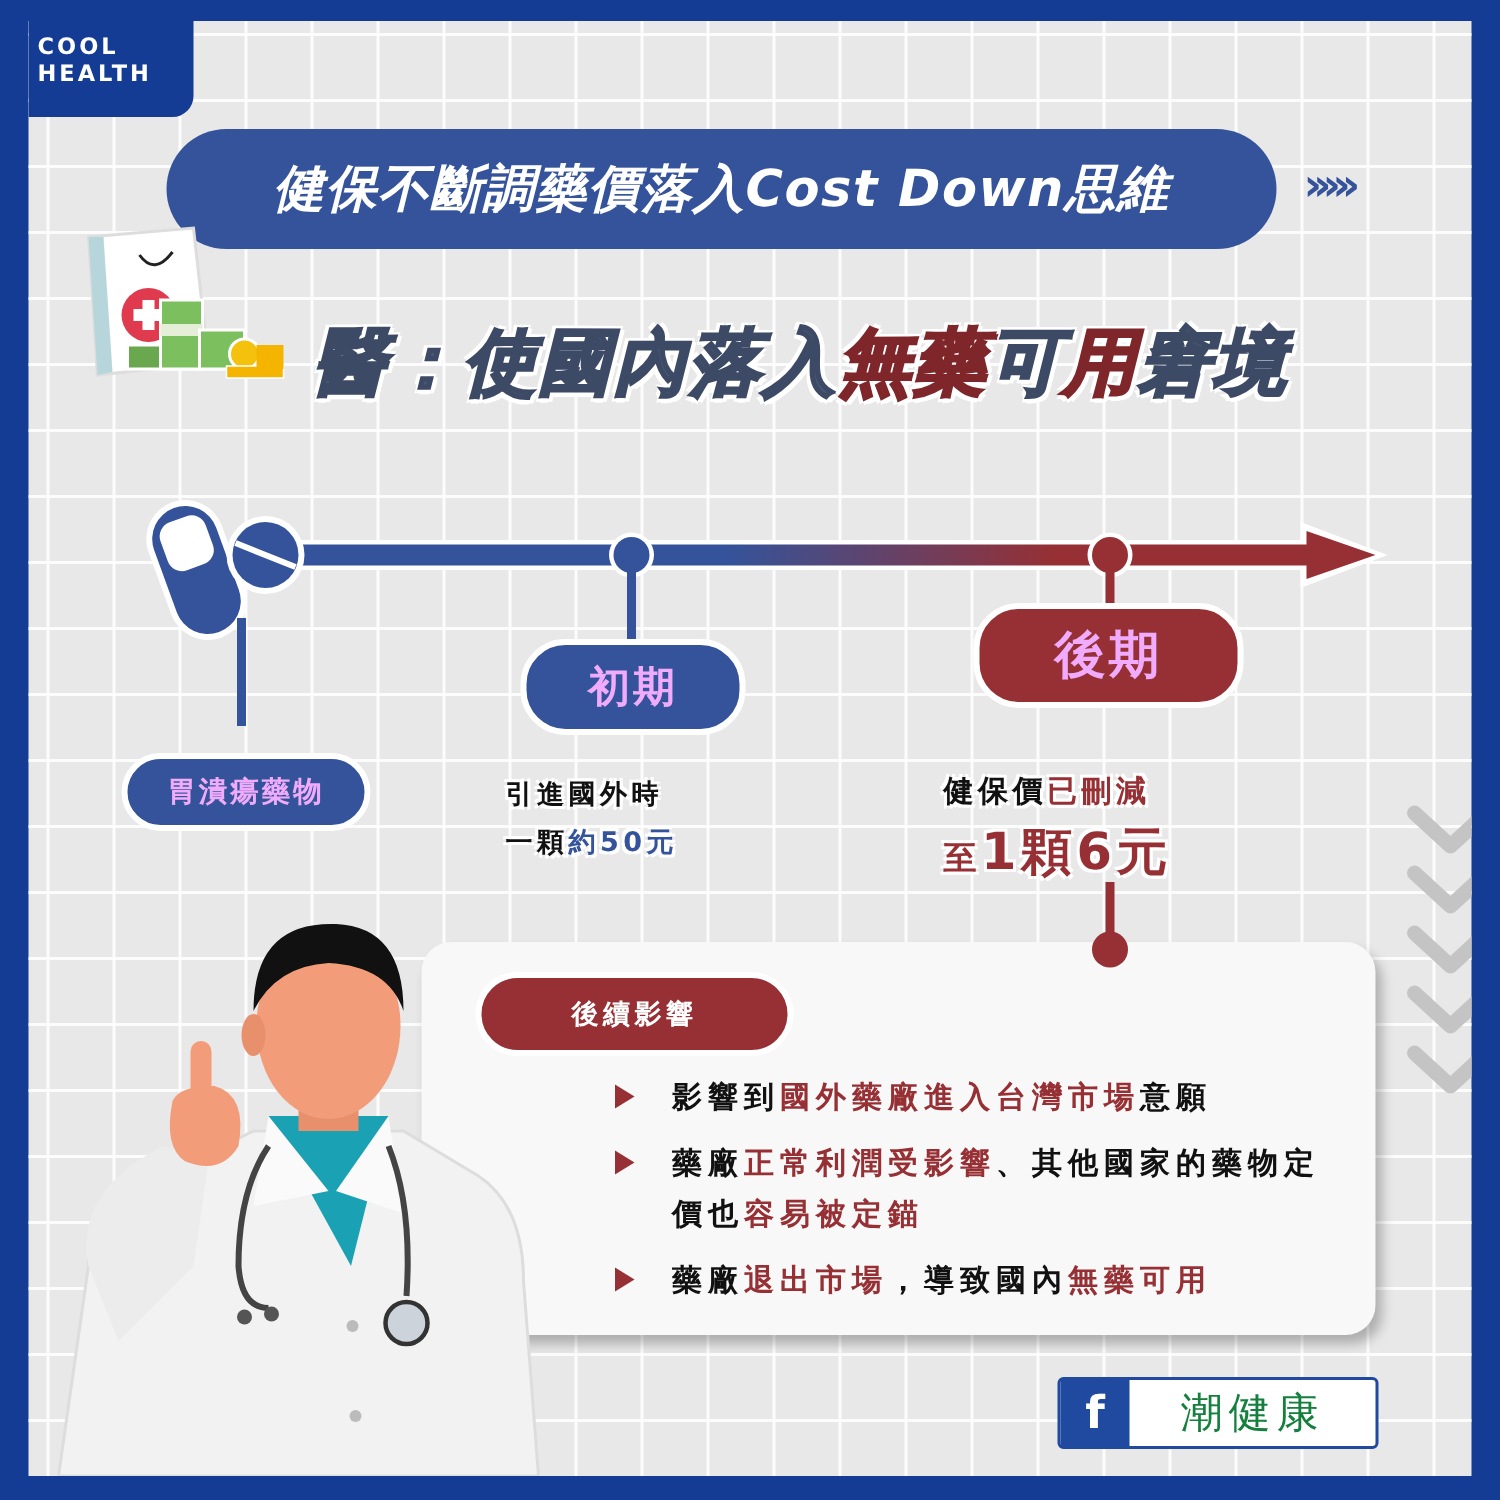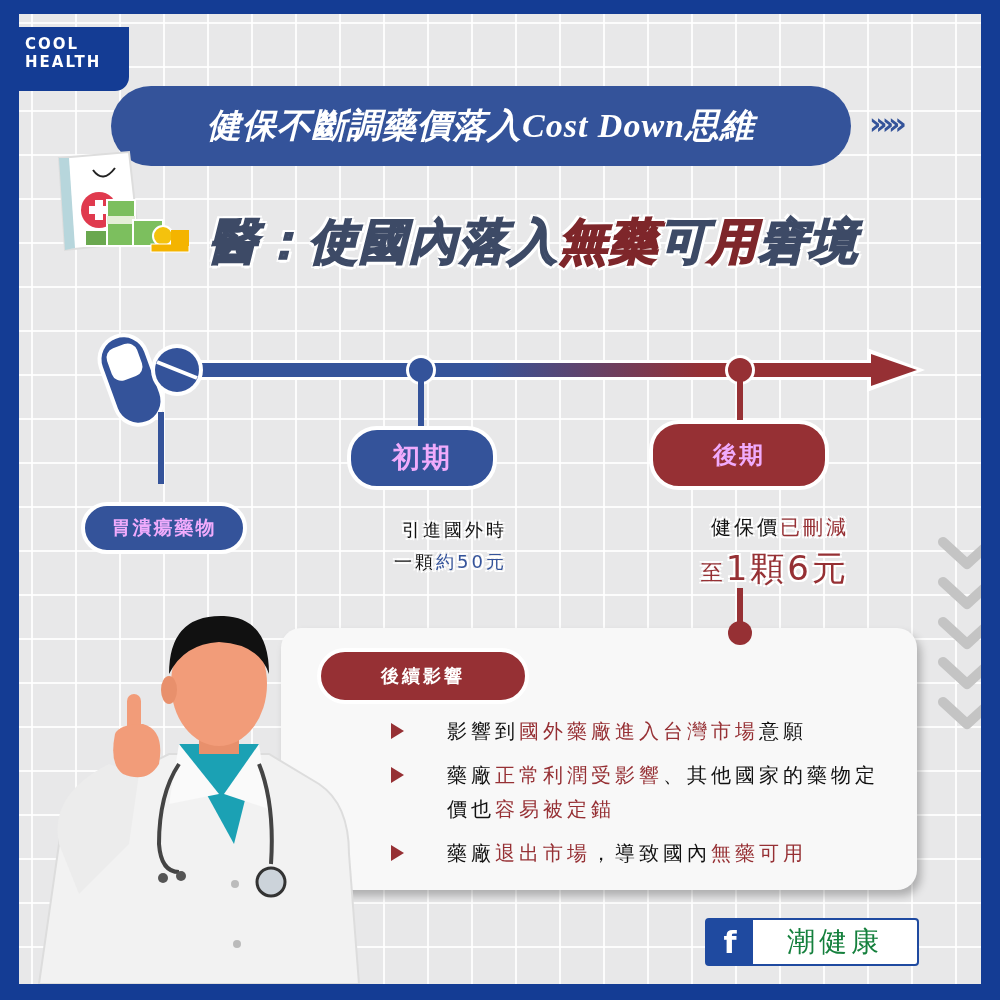--- a/index.html
+++ b/index.html
@@ -16,29 +16,29 @@
       linear-gradient(to right, rgba(255,255,255,0.85) 2px, transparent 2px),
       linear-gradient(to bottom, rgba(255,255,255,0.85) 2px, transparent 2px);
     background-size: 44px 44px;
     background-position: 12px 8px;
     overflow: hidden;
   }
   .logo {
     position: absolute; left: 0; top: 0; width: 110px; height: 64px;
     background: #143c94; border-bottom-right-radius: 14px;
     color: #fff; font-weight: bold; font-size: 15px; letter-spacing: 2px;
-    line-height: 18px; padding: 8px 0 0 6px; margin-top: 13px;
+    line-height: 18px; padding: 8px 0 0 6px;
   }
   .logo span { display: block; }
 
   .title-pill {
     position: absolute; left: 92px; top: 72px; width: 740px; height: 80px;
     background: #34539a; border-radius: 40px;
     color: #fff; font-weight: bold; font-style: italic; font-size: 34px;
-    display: flex; align-items: center; justify-content: center; letter-spacing: 1px; font-family: Liberation Serif, serif;
+    display: flex; align-items: center; justify-content: center; letter-spacing: 1px;
   }
   .title-arrows {
     position: absolute; left: 850px; top: 92px; color: #34539a;
     font-weight: bold; font-size: 30px; letter-spacing: -6px;
   }
 
   .bag-illustration { position: absolute; left: 28px; top: 136px; width: 150px; height: 110px; }
 
   .subtitle {
     position: absolute; left: 190px; top: 180px; height: 80px;
@@ -52,24 +52,24 @@
 
   
   .timeline { position: absolute; left: 0; top: 0; width: 962px; height: 700px; pointer-events: none; }
   .node-label {
     position: absolute; border: 4px solid #fff; border-radius: 30px;
     color: #f0abfc; font-weight: bold; display: flex; align-items: center; justify-content: center;
     letter-spacing: 2px;
   }
   .label-drug { left: 62px; top: 468px; width: 166px; height: 52px; background: #34539a; font-size: 19px; margin-top: 20px; }
   .label-early { left: 328px; top: 412px; width: 150px; height: 64px; background: #34539a; font-size: 28px; }
-  .label-late { left: 630px; top: 406px; width: 180px; height: 70px; background: #963034; font-size: 24px; }
+  .label-late { left: 630px; top: 388px; width: 180px; height: 70px; background: #963034; font-size: 34px; }
 
   .desc {
-    position: absolute; text-align: right; font-weight: normal; letter-spacing: 3px;
+    position: absolute; text-align: left; font-weight: bold; letter-spacing: 3px;
     text-shadow: 2px 2px 0 #fff, -2px -2px 0 #fff, 2px -2px 0 #fff, -2px 2px 0 #fff;
   }
   .desc-early { left: 318px; top: 500px; width: 170px; font-size: 18px; line-height: 32px; color: #111; }
   .desc-early .blue { color: #34539a; }
   .desc-late { left: 610px; top: 496px; width: 220px; color: #111; }
   .desc-late .l1 { font-size: 20px; line-height: 34px; }
   .desc-late .l2 { font-size: 34px; line-height: 48px; color: #963034; }
   .desc-late .l2 .small { font-size: 22px; }
   .red-t { color: #963034; }
 
@@ -81,21 +81,21 @@
     background: #f8f8f8; border-radius: 20px;
     box-shadow: 4px 6px 8px rgba(0,0,0,0.25);
   }
   .impact-header {
     position: absolute; left: 298px; top: 634px; width: 212px; height: 56px;
     background: #963034; border: 4px solid #fff; border-radius: 30px;
     color: #fff; font-weight: bold; font-size: 18px; letter-spacing: 3px;
     display: flex; align-items: center; justify-content: center;
   }
   .impact-list { position: absolute; left: 372px; top: 700px; width: 500px; list-style: none; }
-  .impact-item { position: relative; padding-left: 56px; font-size: 20px; font-weight: normal; letter-spacing: 4px; line-height: 34px; color: #111; margin-bottom: 10px; }
+  .impact-item { position: relative; padding-left: 38px; font-size: 20px; font-weight: bold; letter-spacing: 4px; line-height: 34px; color: #111; margin-bottom: 10px; margin-left: 19px; }
   .impact-item .bullet { position: absolute; left: 0; top: 9px; width: 0; height: 0;
     border-top: 8px solid transparent; border-bottom: 8px solid transparent; border-left: 13px solid #963034; }
 
   .doctor { position: absolute; left: 0; top: 580px; width: 360px; height: 390px; }
 
   .fb-badge {
     position: absolute; left: 686px; top: 904px; width: 214px; height: 48px;
     border: 2px solid #1f4aa0; border-radius: 4px; background: #fff; display: flex;
   }
   .fb-icon { width: 46px; background: #1f4aa0; color: #fff; font-weight: bold; font-size: 30px;

